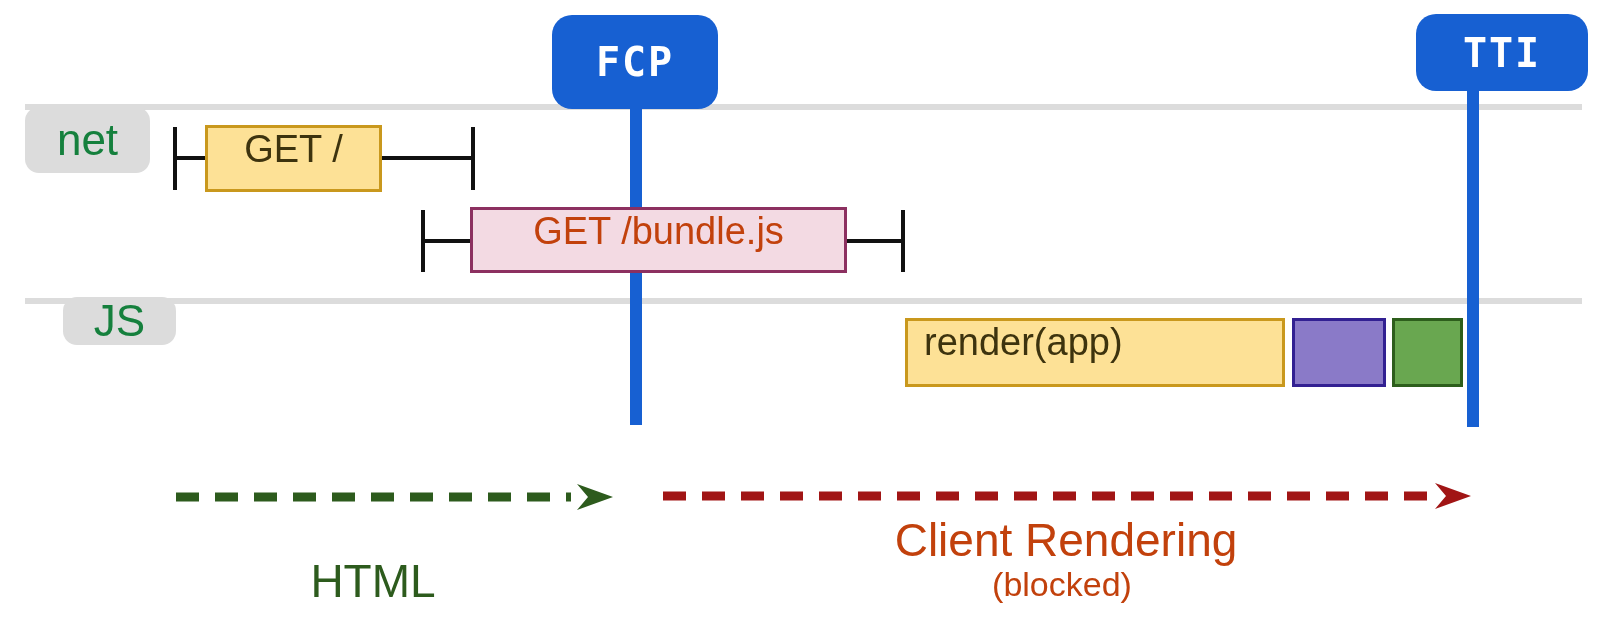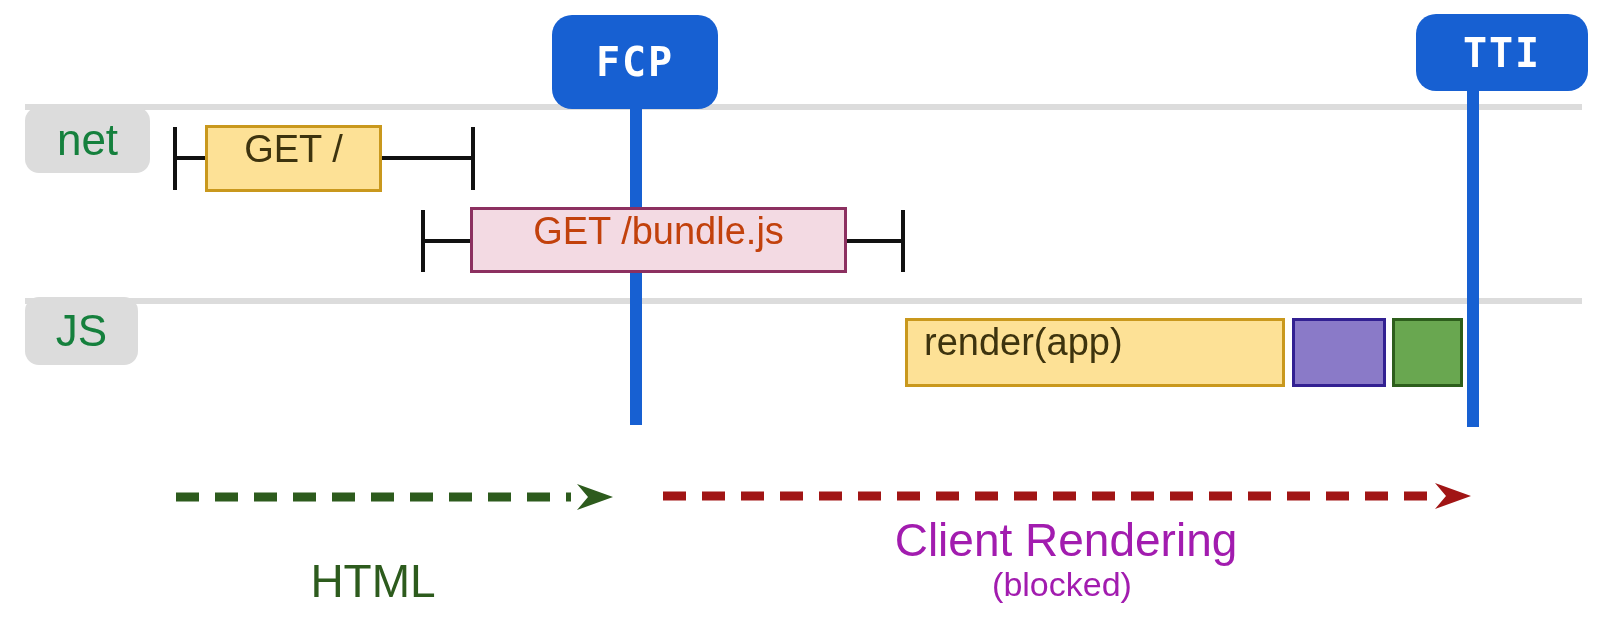--- a/index.html
+++ b/index.html
@@ -10,21 +10,21 @@
   
   .lane-line{position:absolute;left:25px;width:1557px;height:6px;background:#dcdcdc;z-index:1;}
   #net-line{top:104px;}
   #js-line{top:298px;}
   
   .lane-label{
     position:absolute;left:25px;background:#dcdcdc;border-radius:14px;
     color:#15803d;font-size:44px;display:flex;align-items:center;justify-content:center;z-index:2;
   }
   #net-label{top:107px;width:125px;height:66px;}
-  #js-label{top:297px;width:113px;height:68px;}
+  #js-label{top:297px;width:113px;height:48px;margin-left:38px;}
   
   .stem{position:absolute;width:12px;background:#1760d2;z-index:3;}
   #fcp-stem{left:630px;top:60px;height:365px;}
   #tti-stem{left:1467px;top:60px;height:367px;}
   .badge{
     position:absolute;background:#1760d2;border-radius:20px;z-index:6;
     color:#ffffff;font-family:"DejaVu Sans Mono",monospace;font-weight:bold;font-size:40px;
     letter-spacing:2px;display:flex;align-items:center;justify-content:center;
   }
   #fcp-badge{left:552px;top:15px;width:166px;height:94px;}
@@ -47,21 +47,21 @@
   #purple-box{left:1292px;top:318px;width:94px;height:69px;}
   #green-box{left:1392px;top:318px;width:71px;height:69px;}
   
   .arrow-svg{position:absolute;z-index:2;}
   #html-arrow{left:173px;top:482px;}
   #cr-arrow{left:660px;top:481px;}
   
   .phase-label{position:absolute;text-align:center;font-size:46px;z-index:2;transform:translateX(-50%);}
   .phase-sublabel{position:absolute;text-align:center;font-size:34px;z-index:2;transform:translateX(-50%);}
   .green-text{color:#2d5b1d;}
-  .red-text{color:#a21caf;}
+  .red-text{color:#c2410c;}
   #html-label{left:373px;top:513px;margin-top:41px;}
   #html-sublabel{left:395px;top:565px;}
   #cr-label{left:1066px;top:513px;}
   #cr-sublabel{left:1062px;top:565px;}
 </style>
 </head>
 <body>
 
 <div id="canvas">
 

